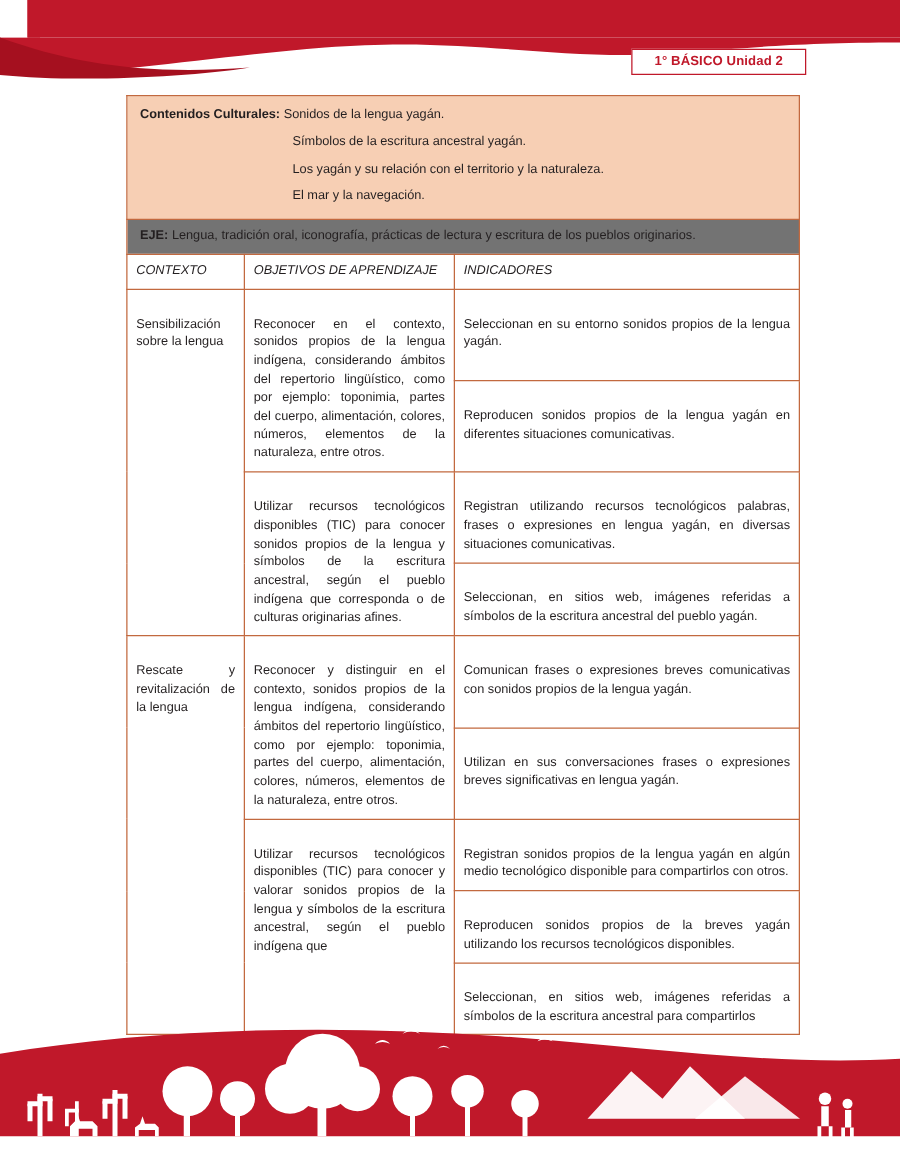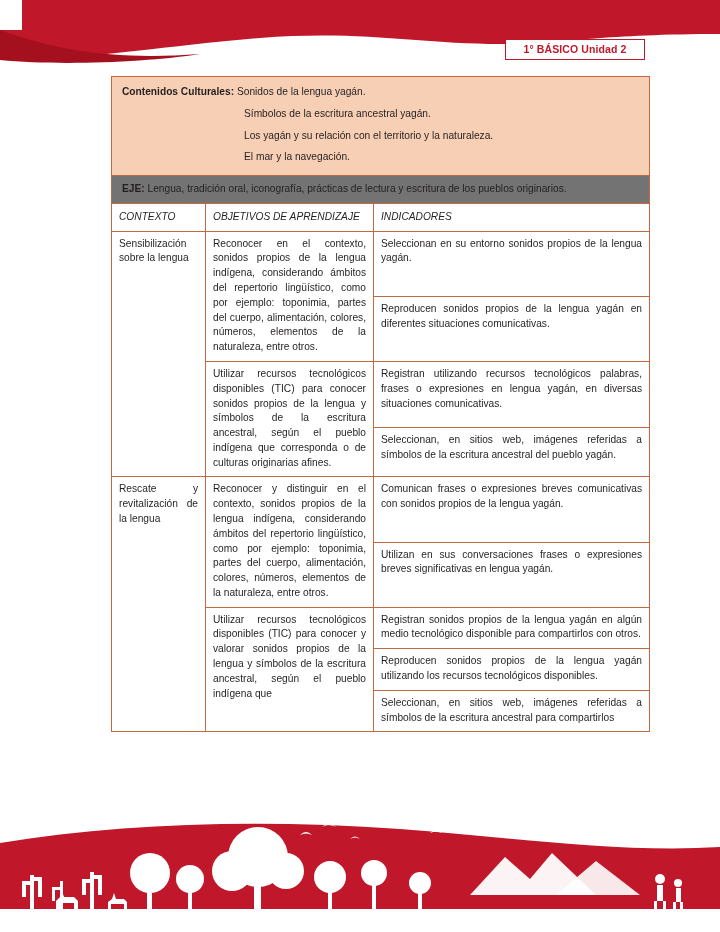--- a/index.html
+++ b/index.html
@@ -52,26 +52,25 @@
     position: absolute;
     left: 101px;
     top: 76px;
     width: 538px;
   }
 
   table.main {
     width: 538px;
     border-collapse: collapse;
     table-layout: fixed;
-    margin-left: 10px;
   }
   table.main td {
     border: 1px solid #c2693f;
     vertical-align: top;
-    padding: 5px 7px 6px 7px;
+    padding: 21px 7px 6px 7px;
     font-size: 10.2px;
     line-height: 1.45;
     color: #231f20;
   }
 
   .cell-cultural {
     background: #f7cfb4;
     padding: 8px 10px 10px 10px !important;
   }
   .cell-cultural p { margin: 0 0 7px 0; }
@@ -172,21 +171,21 @@
       <td class="just">Comunican frases o expresiones breves comunicativas con sonidos propios de la lengua yagán.</td>
     </tr>
     <tr>
       <td class="just">Utilizan en sus conversaciones frases o expresiones breves significativas en lengua yagán.</td>
     </tr>
     <tr>
       <td class="just" rowspan="3">Utilizar recursos tecnológicos disponibles (TIC) para conocer y valorar sonidos propios de la lengua y símbolos de la escritura ancestral, según el pueblo indígena que</td>
       <td class="just">Registran sonidos propios de la lengua yagán en algún medio tecnológico disponible para compartirlos con otros.</td>
     </tr>
     <tr>
-      <td class="just">Reproducen sonidos propios de la lengua yagán utilizando los recursos tecnológicos disponibles.</td>
+      <td class="just">Reproducen sonidos propios de la breves yagán utilizando los recursos tecnológicos disponibles.</td>
     </tr>
     <tr>
       <td class="just">Seleccionan, en sitios web, imágenes referidas a símbolos de la escritura ancestral para compartirlos</td>
     </tr>
   </tbody>
     </table>
 </div>
 
 <div class="bottom-band">
   <svg width="720" height="115" viewBox="0 0 720 115" xmlns="http://www.w3.org/2000/svg">

